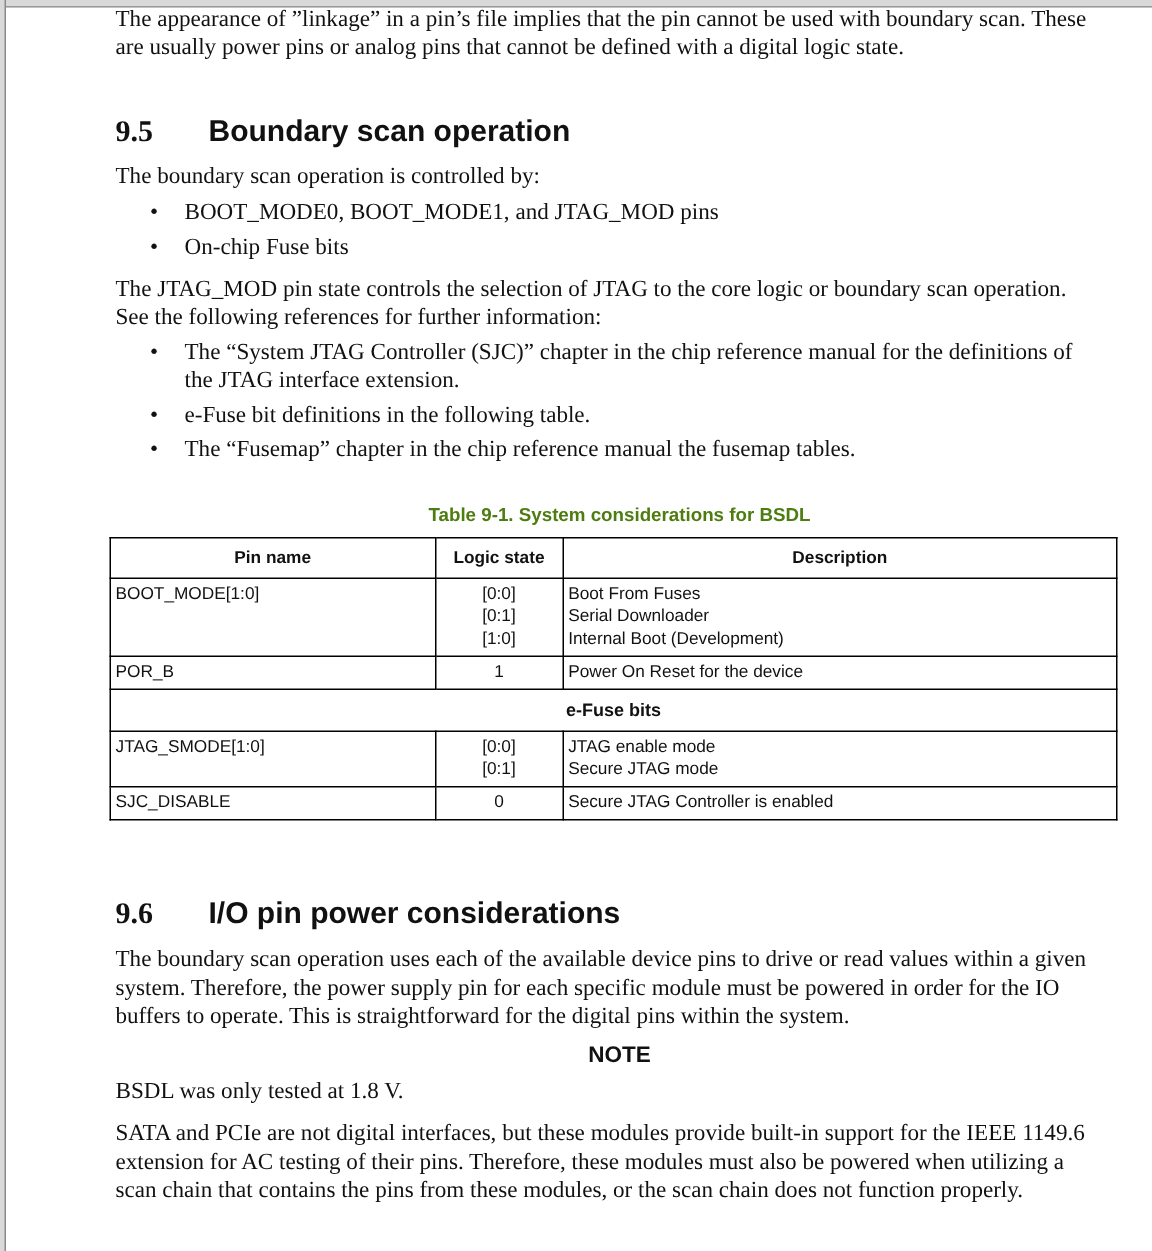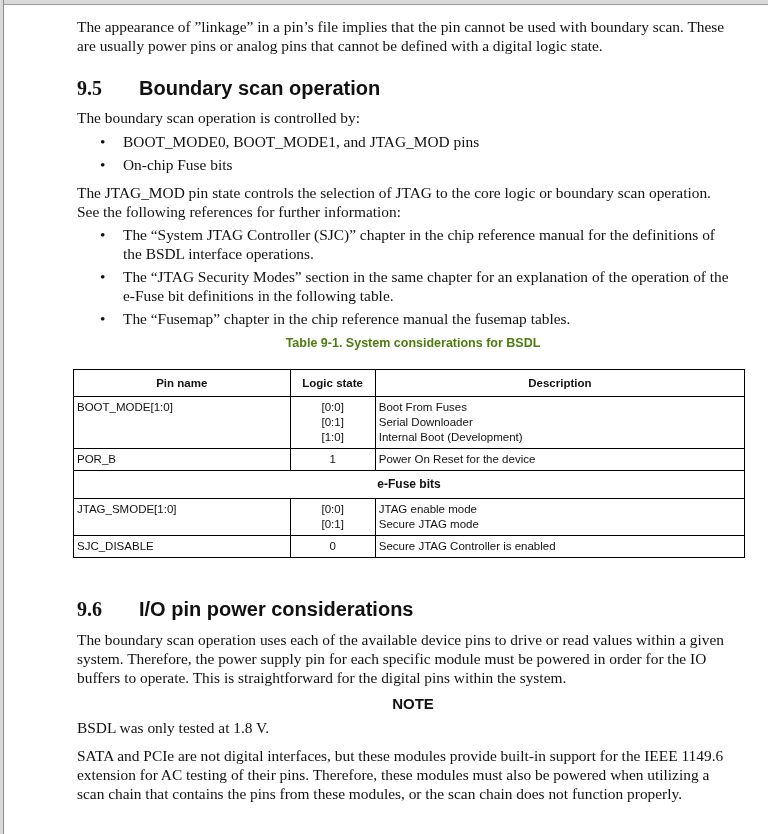--- a/index.html
+++ b/index.html
@@ -32,21 +32,21 @@
   ul.bullets { list-style: none; margin: 0; padding: 0; }
   ul.bullets li { position: relative; padding-left: 46px; }
   ul.bullets li .dot {
     position: absolute; left: 23px; top: 0;
   }
   .caption {
     font-family: "Liberation Sans", sans-serif; font-weight: bold;
     font-size: 12.5px; text-align: center; color: #4d7c0f;
   }
   table.bsdl {
-    position: absolute; left: -4px; top: 369px;
+    position: absolute; left: -4px; top: 358px;
     border-collapse: collapse;
     font-family: "Liberation Sans", sans-serif; font-size: 11.5px; color: #111;
     line-height: 15px;
     padding-left: 40px;
   }
   table.bsdl td, table.bsdl th {
     border: 1.5px solid #000; padding: 3px 3px; vertical-align: top;
   }
   table.bsdl th { font-weight: bold; text-align: center; vertical-align: middle; height: 22px; padding: 2px 3px; }
   table.bsdl td.c { text-align: center; }
@@ -61,21 +61,21 @@
   .center { text-align: left; }
 </style>
 </head>
 <body>
 
 <div class="frame-top"></div>
 <div class="frame-left"></div>
 
 <div class="page">
 
-  <div class="abs" style="top:17px;">
+  <div class="abs" style="top:3px;">
     <p>The appearance of ”linkage” in a pin’s file implies that the pin cannot be used with boundary scan. These</p>
     <p>are usually power pins or analog pins that cannot be defined with a digital logic state.</p>
   </div>
 
   <div class="abs h2" style="top:76px;">
     <span class="num">9.5</span><span>Boundary scan operation</span>
   </div>
 
   <div class="abs" style="top:108px;">
     <p>The boundary scan operation is controlled by:</p>
@@ -94,25 +94,24 @@
 
   <div class="abs" style="top:183px;">
     <p>The JTAG_MOD pin state controls the selection of JTAG to the core logic or boundary scan operation.</p>
     <p>See the following references for further information:</p>
   </div>
 
   <ul class="bullets abs" style="top:225px;">
     <li style="margin-bottom:4px;">
       <span class="dot">•</span>
       <div>The “System JTAG Controller (SJC)” chapter in the chip reference manual for the definitions of</div>
-      <div>the BSDL interface operations.</div>
+      <div>the JTAG interface extension.</div>
     </li>
     <li style="margin-bottom:4px;">
       <span class="dot">•</span>
-      <div>The “JTAG Security Modes” section in the same chapter for an explanation of the operation of the</div>
       <div>e-Fuse bit definitions in the following table.</div>
     </li>
     <li>
       <span class="dot">•</span>
       <div>The “Fusemap” chapter in the chip reference manual the fusemap tables.</div>
     </li>
   </ul>
 
   <div class="abs caption" style="top:334px;">Table 9-1. System considerations for BSDL</div>
 

